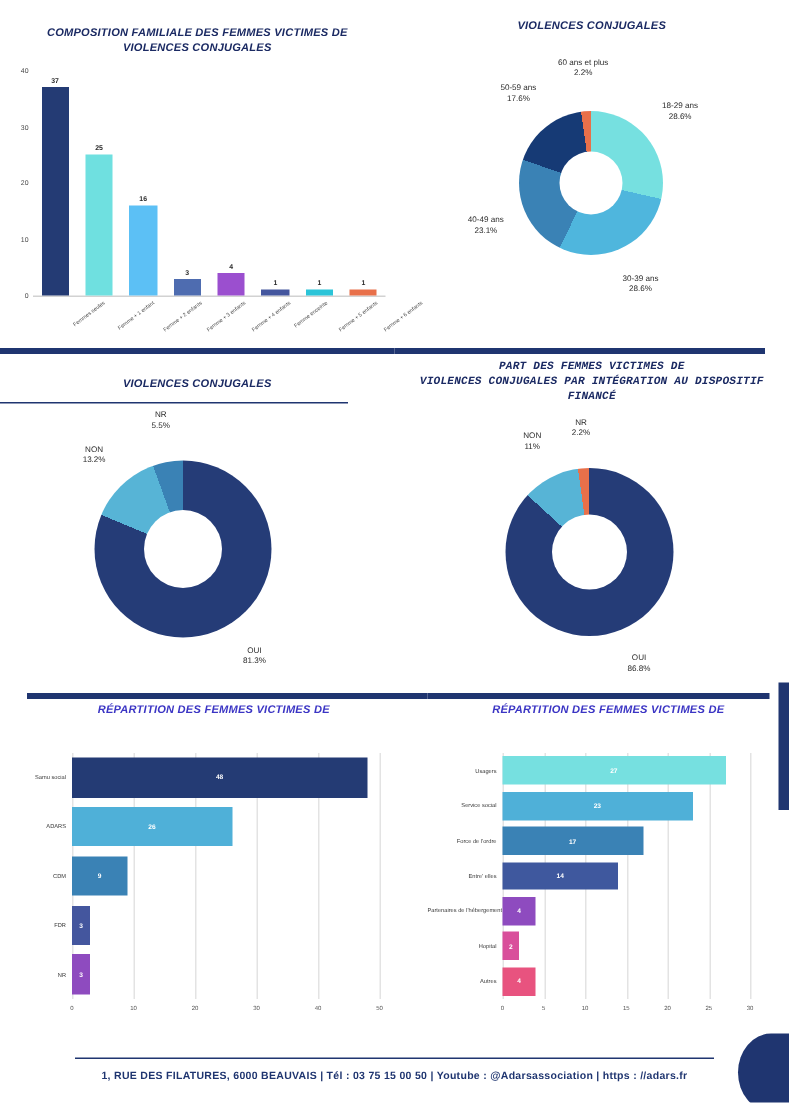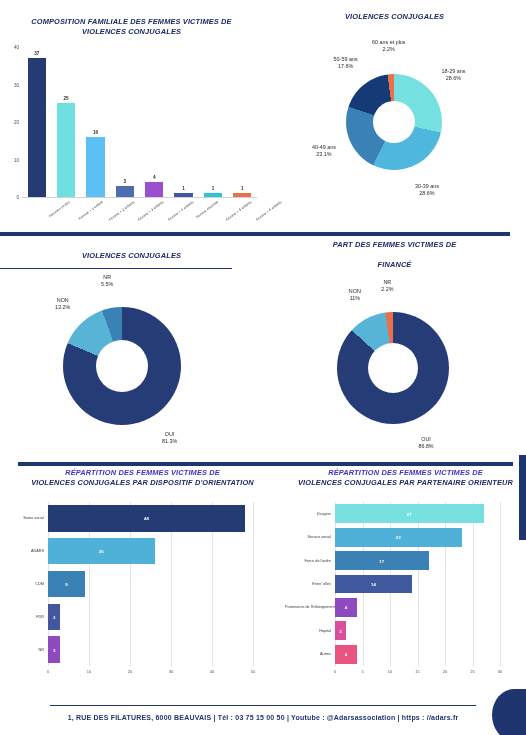--- a/index.html
+++ b/index.html
@@ -192,23 +192,23 @@
         </div>
         <div class="donut-label" style="left: 107.214px; top: 11.2806px; transform: translate(-50%, -50%);">
           <b>NR</b>
           <b>5.5%</b>
         </div>
       </div>
   </div>
 
   <div class="panel" style="left:263px;top:232px;width:263px;height:228px;">
     <div class="rule" style="width:247px;"></div>
-    <div class="panel-title" style="padding-top:4px;">
+    <div class="panel-title" style="padding-top:4px;font-family:Liberation Mono, monospace;">
       <span>PART DES FEMMES VICTIMES DE</span><br>
-      <br>
+      <span>VIOLENCES CONJUGALES PAR INTÉGRATION AU DISPOSITIF</span><br>
       <span>FINANCÉ</span>
     </div>
     <div id="chart-funded" style="position:absolute;left:0;top:42px;width:263px;height:186px;">
         <div class="donut" style="width: 112px; height: 112px; left: 74px; top: 38px; background: conic-gradient(rgb(37, 60, 119) 0deg, rgb(37, 60, 119) 312.48deg, rgb(87, 180, 214) 312.48deg, rgb(87, 180, 214) 352.08deg, rgb(232, 112, 74) 352.08deg, rgb(232, 112, 74) 360deg);">
           <div class="donut-hole" style="width: 50px; height: 50px;"></div>
         </div>
         <div class="donut-label" style="left: 163.038px; top: 169.05px; transform: translate(-50%, -50%);">
           <b>OUI</b>
           <b>86.8%</b>
         </div>
@@ -220,21 +220,20 @@
           <b>NR</b>
           <b>2.2%</b>
         </div>
       </div>
   </div>
 
   <div class="panel" style="left:0;top:462px;width:285px;height:228px;">
     <div class="rule" style="position:absolute;left:18px;top:0;width:267px;"></div>
     <div class="panel-title" style="padding-top:6px;">
       <span class="accent">RÉPARTITION  DES FEMMES VICTIMES DE</span><br>
-      <span>VIOLENCES CONJUGALES PAR DISPOSITIF D'ORIENTATION</span>
     </div>
     <div id="chart-orientation" style="position:absolute;left:0;top:34px;width:285px;height:192px;">
         <div class="hbar-grid" style="left: 48px; top: 6px; height: 164px;"></div>
         <div class="hbar-grid" style="left: 89px; top: 6px; height: 164px;"></div>
         <div class="hbar-grid" style="left: 130px; top: 6px; height: 164px;"></div>
         <div class="hbar-grid" style="left: 171px; top: 6px; height: 164px;"></div>
         <div class="hbar-grid" style="left: 212px; top: 6px; height: 164px;"></div>
         <div class="hbar-grid" style="left: 253px; top: 6px; height: 164px;"></div>
         <div class="hbar-row" style="left: 48px; top: 9.28px; width: 196.8px; height: 26.24px; background: rgb(36, 59, 116);">
           <span class="hbar-val">48</span>
@@ -262,21 +261,20 @@
         <div class="hbar-tick" style="left: 171px; top: 173px;">30</div>
         <div class="hbar-tick" style="left: 212px; top: 173px;">40</div>
         <div class="hbar-tick" style="left: 253px; top: 173px;">50</div>
       </div>
   </div>
 
   <div class="panel" style="left:285px;top:462px;width:241px;height:228px;">
     <div class="rule" style="position:absolute;left:0;top:0;width:228px;"></div>
     <div class="panel-title" style="padding-top:6px;">
       <span class="accent">RÉPARTITION  DES FEMMES VICTIMES DE</span><br>
-      <span>VIOLENCES CONJUGALES PAR PARTENAIRE ORIENTEUR</span>
     </div>
     <div id="chart-referring" style="position:absolute;left:0;top:34px;width:241px;height:192px;">
         <div class="hbar-grid" style="left: 50px; top: 6px; height: 164px;"></div>
         <div class="hbar-grid" style="left: 77.5px; top: 6px; height: 164px;"></div>
         <div class="hbar-grid" style="left: 105px; top: 6px; height: 164px;"></div>
         <div class="hbar-grid" style="left: 132.5px; top: 6px; height: 164px;"></div>
         <div class="hbar-grid" style="left: 160px; top: 6px; height: 164px;"></div>
         <div class="hbar-grid" style="left: 187.5px; top: 6px; height: 164px;"></div>
         <div class="hbar-grid" style="left: 215px; top: 6px; height: 164px;"></div>
         <div class="hbar-row" style="left: 50px; top: 8.34286px; width: 148.5px; height: 18.7429px; background: rgb(118, 224, 224);">

